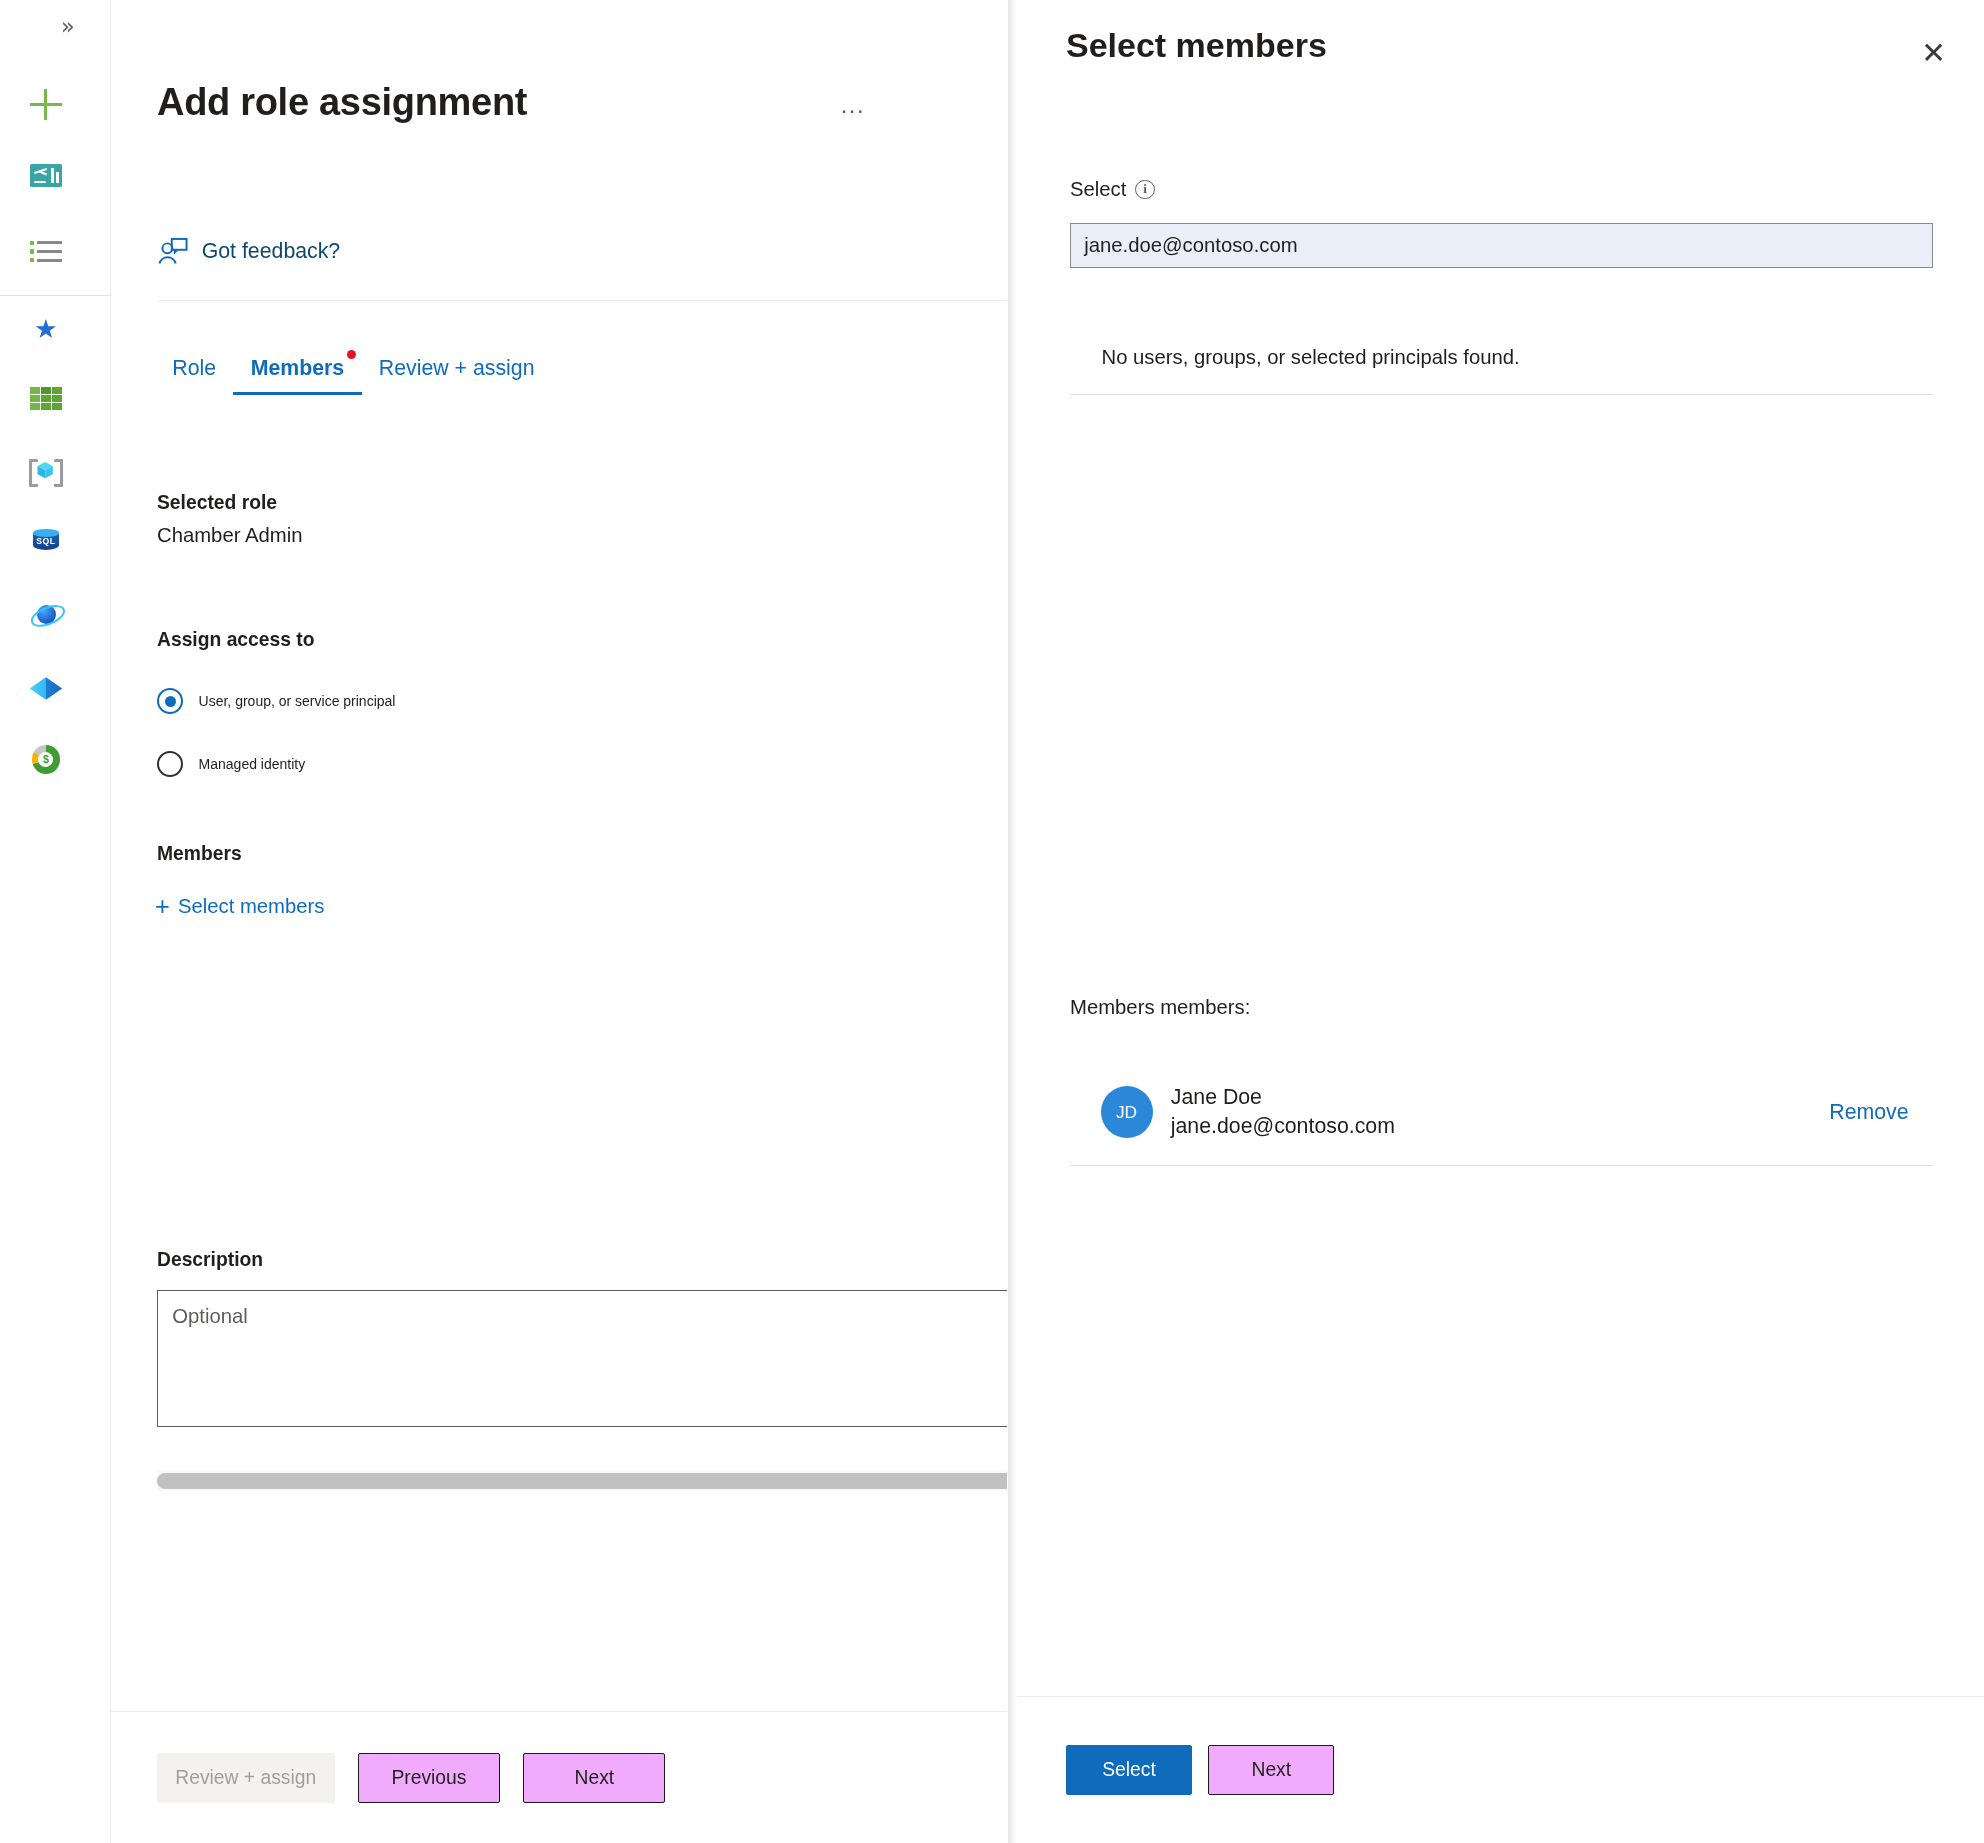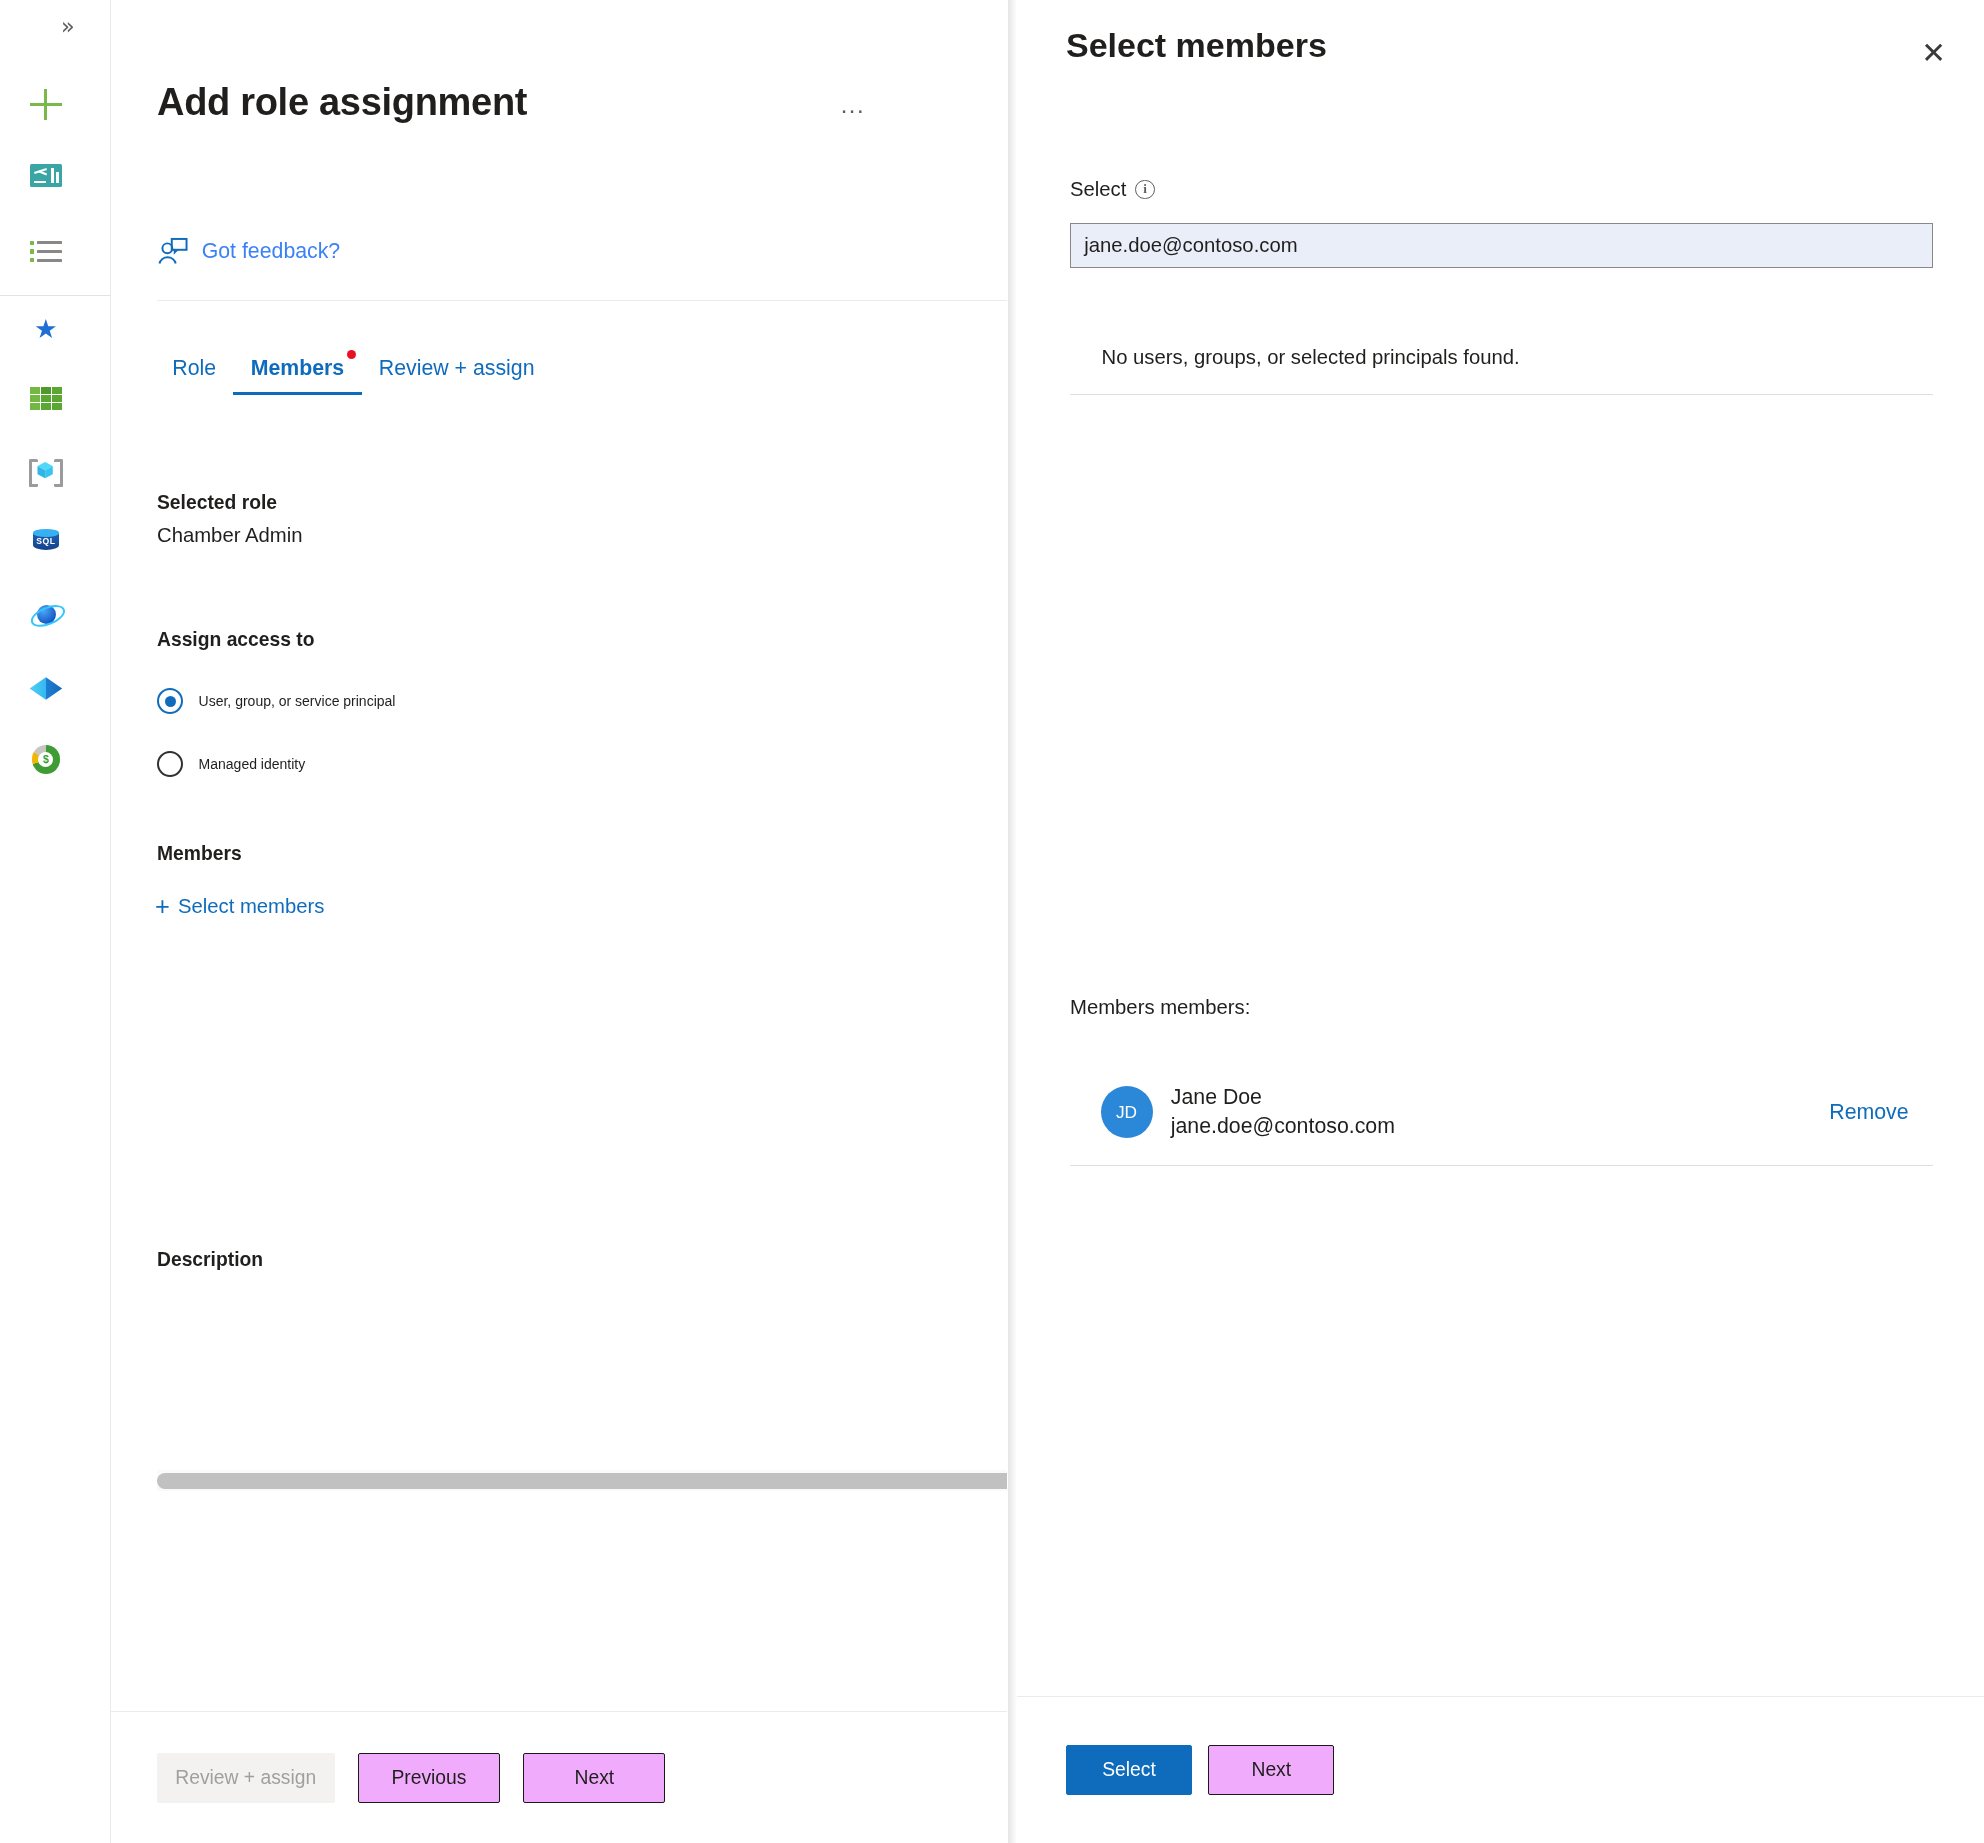--- a/index.html
+++ b/index.html
@@ -187,21 +187,21 @@
     left: 729px; top: 104px;
     font-size: 24.4px; color: #605e5c; line-height: 0.5;
     cursor: pointer;
   }
   #feedback-row {
     position: absolute;
     left: 46px; top: 236px;
     display: flex; align-items: center; gap: 13.2px;
     cursor: pointer;
   }
-  #feedback-row .lbl { font-size: 21.3px; color: #3b82f6; }
+  #feedback-row .lbl { font-size: 21.3px; color: #0c4a6e; }
   .feedback-ico { width: 31.5px; height: 31.5px; display: block; }
   #hr-under-feedback {
     position: absolute;
     left: 46px; top: 300px;
     width: 853px; height: 1px;
     background: #edebe9;
   }
 
   
   #tabs {
@@ -633,20 +633,23 @@
 
   <div class="fld-label" id="lbl-members">Members</div>
 
   <div id="select-members-link">
     <span class="plus">+</span>
     <span>Select members</span>
   </div>
 
 
   <div class="fld-label" id="lbl-description">Description</div>
+  <div id="description-box">
+    <div id="description-placeholder">Optional</div>
+  </div>
 
   <div id="hscrollbar-track">
     <div id="hscrollbar-thumb"></div>
   </div>
 
   <div id="blade-footer-sep"></div>
   <div id="blade-footer">
     <div class="btn btn-disabled">Review + assign</div>
     <div class="btn btn-secondary">Previous</div>
     <div class="btn btn-secondary">Next</div>

